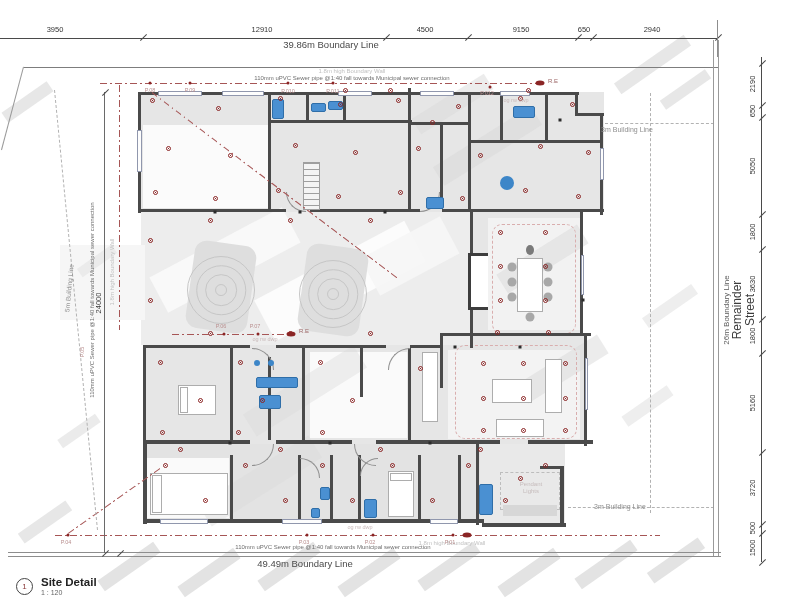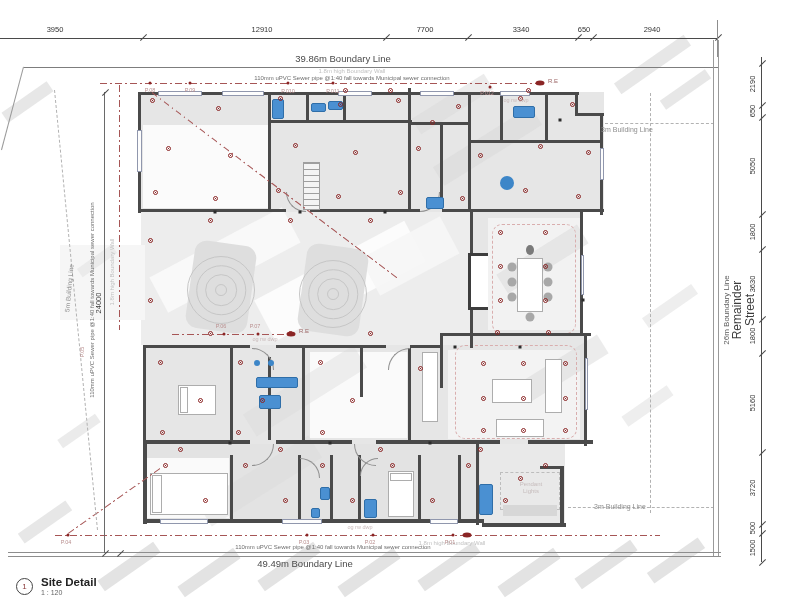--- a/index.html
+++ b/index.html
@@ -335,22 +335,22 @@
     <div class="tick" style="left: 116px; top: 553px;"></div>
     <div class="r" style="left: 0px; top: 38px; width: 718px; height: 0px; transform-origin: 0px 0px; transform: rotate(0deg); border-top: 1px solid rgb(74, 74, 74);"></div>
     <div class="tick" style="left: 139px; top: 37px;"></div>
     <div class="tick" style="left: 382px; top: 37px;"></div>
     <div class="tick" style="left: 464px; top: 37px;"></div>
     <div class="tick" style="left: 574px; top: 37px;"></div>
     <div class="tick" style="left: 589px; top: 37px;"></div>
     <div class="tick" style="left: 714px; top: 37px;"></div>
     <div class="txt" style="left: 55px; top: 30px; font-size: 7.5px; color: rgb(51, 51, 51);">3950</div>
     <div class="txt" style="left: 262px; top: 30px; font-size: 7.5px; color: rgb(51, 51, 51);">12910</div>
-    <div class="txt" style="left: 425px; top: 30px; font-size: 7.5px; color: rgb(51, 51, 51);">7700</div>
-    <div class="txt" style="left: 521px; top: 30px; font-size: 7.5px; color: rgb(51, 51, 51);">3340</div>
+    <div class="txt" style="left: 425px; top: 30px; font-size: 7.5px; color: rgb(51, 51, 51);">4500</div>
+    <div class="txt" style="left: 521px; top: 30px; font-size: 7.5px; color: rgb(51, 51, 51);">9150</div>
     <div class="txt" style="left: 584px; top: 30px; font-size: 7.5px; color: rgb(51, 51, 51);">650</div>
     <div class="txt" style="left: 652px; top: 30px; font-size: 7.5px; color: rgb(51, 51, 51);">2940</div>
     <div class="r" style="left: 762px; top: 57px; width: 505px; height: 0px; transform-origin: 0px 0px; transform: rotate(90deg); border-top: 1px solid rgb(74, 74, 74);"></div>
     <div class="tick" style="left: 758px; top: 63px;"></div>
     <div class="tick" style="left: 758px; top: 105px;"></div>
     <div class="tick" style="left: 758px; top: 117px;"></div>
     <div class="tick" style="left: 758px; top: 214px;"></div>
     <div class="tick" style="left: 758px; top: 249px;"></div>
     <div class="tick" style="left: 758px; top: 319px;"></div>
     <div class="tick" style="left: 758px; top: 353px;"></div>
@@ -365,21 +365,21 @@
     <div class="txt" style="left: 753px; top: 284px; font-size: 7.5px; color: rgb(51, 51, 51); transform: translate(-50%, -50%) rotate(-90deg);">3630</div>
     <div class="txt" style="left: 753px; top: 336px; font-size: 7.5px; color: rgb(51, 51, 51); transform: translate(-50%, -50%) rotate(-90deg);">1800</div>
     <div class="txt" style="left: 753px; top: 403px; font-size: 7.5px; color: rgb(51, 51, 51); transform: translate(-50%, -50%) rotate(-90deg);">5160</div>
     <div class="txt" style="left: 753px; top: 488px; font-size: 7.5px; color: rgb(51, 51, 51); transform: translate(-50%, -50%) rotate(-90deg);">3720</div>
     <div class="txt" style="left: 753px; top: 528px; font-size: 7.5px; color: rgb(51, 51, 51); transform: translate(-50%, -50%) rotate(-90deg);">500</div>
     <div class="txt" style="left: 753px; top: 548px; font-size: 7.5px; color: rgb(51, 51, 51); transform: translate(-50%, -50%) rotate(-90deg);">1500</div>
     <div class="r" style="left: 105px; top: 92px; width: 461px; height: 0px; transform-origin: 0px 0px; transform: rotate(90deg); border-top: 1px solid rgb(106, 106, 106);"></div>
     <div class="tick" style="left: 101px; top: 92px;"></div>
     <div class="tick" style="left: 101px; top: 553px;"></div>
     <div class="r" style="left: 718px; top: 20px; width: 37px; height: 0px; transform-origin: 0px 0px; transform: rotate(90deg); border-top: 1px solid rgb(141, 141, 141);"></div>
-    <div class="txt" style="left: 331px; top: 59px; font-size: 9.5px; color: rgb(74, 74, 74); margin-left: 12px;">39.86m Boundary Line</div>
+    <div class="txt" style="left: 331px; top: 45px; font-size: 9.5px; color: rgb(74, 74, 74);">39.86m Boundary Line</div>
     <div class="txt" style="left: 305px; top: 564px; font-size: 9.5px; color: rgb(74, 74, 74);">49.49m Boundary Line</div>
     <div class="txt" style="left: 727px; top: 310px; font-size: 8px; color: rgb(90, 90, 90); transform: translate(-50%, -50%) rotate(-90deg);">26m Boundary Line</div>
     <div class="txt" style="left: 744px; top: 310px; font-size: 12px; color: rgb(60, 60, 60); transform: translate(-50%, -50%) rotate(-90deg);">Remainder Street</div>
     <div class="txt" style="left: 352px; top: 71px; font-size: 6px; color: rgb(194, 194, 194);">1.8m high Boundary Wall</div>
     <div class="txt" style="left: 352px; top: 78px; font-size: 6px; color: rgb(110, 110, 110);">110mm uPVC Sewer pipe @1:40 fall towards Municipal sewer connection</div>
     <div class="txt" style="left: 333px; top: 547px; font-size: 6px; color: rgb(110, 110, 110);">110mm uPVC Sewer pipe @1:40 fall towards Municipal sewer connection</div>
     <div class="txt" style="left: 452px; top: 543px; font-size: 6px; color: rgb(194, 194, 194);">1.8m high Boundary Wall</div>
     <div class="txt" style="left: 92px; top: 300px; font-size: 6px; color: rgb(110, 110, 110); transform: translate(-50%, -50%) rotate(-90deg);">110mm uPVC Sewer pipe @1:40 fall towards Municipal sewer connection</div>
     <div class="txt" style="left: 112px; top: 272px; font-size: 6px; color: rgb(194, 194, 194); transform: translate(-50%, -50%) rotate(-90deg);">1.8m high Boundary Wall</div>
     <div class="txt" style="left: 627px; top: 130px; font-size: 7px; color: rgb(143, 143, 143);">3m Building Line</div>

